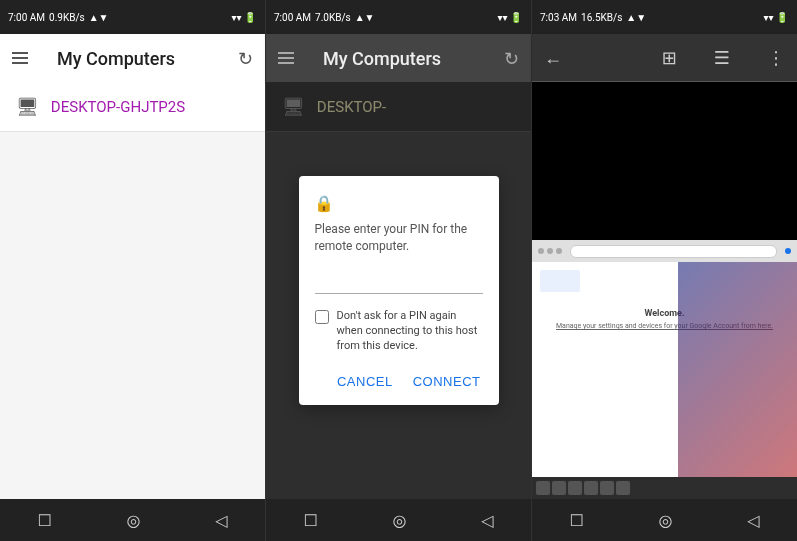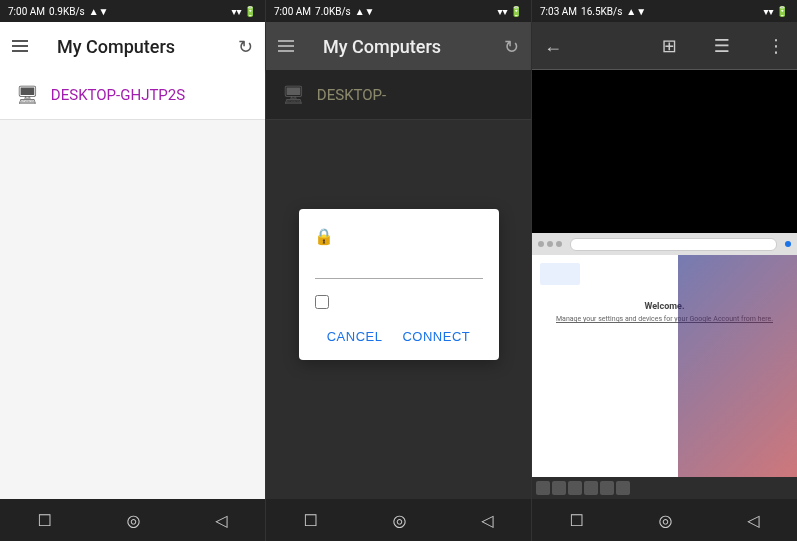--- a/index.html
+++ b/index.html
@@ -23,21 +23,21 @@
       border-right: 1px solid #333;
     }
 
     
     .status-bar {
       height: 22px;
       background: #222;
       display: flex;
       align-items: center;
       justify-content: space-between;
-      padding: 9px 8px;
+      padding: 17px 8px;
       font-size: 10px;
       color: #fff;
       flex-shrink: 0;
     }
     .status-bar-left { display: flex; gap: 4px; align-items: center; }
     .status-bar-right { display: flex; gap: 3px; align-items: center; }
 
     
     .app-bar {
       height: 48px;
@@ -163,21 +163,21 @@
       height: 14px;
       flex-shrink: 0;
     }
     .dialog-checkbox-label {
       font-size: 11px;
       color: #444;
       line-height: 1.4;
     }
     .dialog-actions {
       display: flex;
-      justify-content: center;
+      justify-content: flex-end;
       gap: 16px;
     }
     .dialog-btn {
       font-size: 13px;
       font-weight: 500;
       color: #1a73e8;
       background: none;
       border: none;
       cursor: pointer;
       padding: 4px 2px;
@@ -359,23 +359,25 @@
     <div class="computer-item" style="background:#444; border-color:#666;">
       <span class="computer-icon" style="color:#aaa;">🖥</span>
       <span class="computer-name" style="color:#fef9c3;">DESKTOP-</span>
     </div>
 
     <div class="panel-overlay">
       <div class="dialog">
         <div class="dialog-title-row">
           <span class="dialog-lock-icon">🔒</span>
         </div>
+        <div class="dialog-subtitle">Please enter your PIN for the remote computer.</div>
         <input class="dialog-input" type="password" placeholder="" style="">
         <div class="dialog-checkbox-row">
           <input type="checkbox" class="dialog-checkbox" style="">
+          <label class="dialog-checkbox-label">Don't ask for a PIN again when connecting to this host from this device.</label>
         </div>
         <div class="dialog-actions">
           <button class="dialog-btn">CANCEL</button>
           <button class="dialog-btn">CONNECT</button>
         </div>
       </div>
     </div>
   </div>
 
   <div class="nav-bar">

